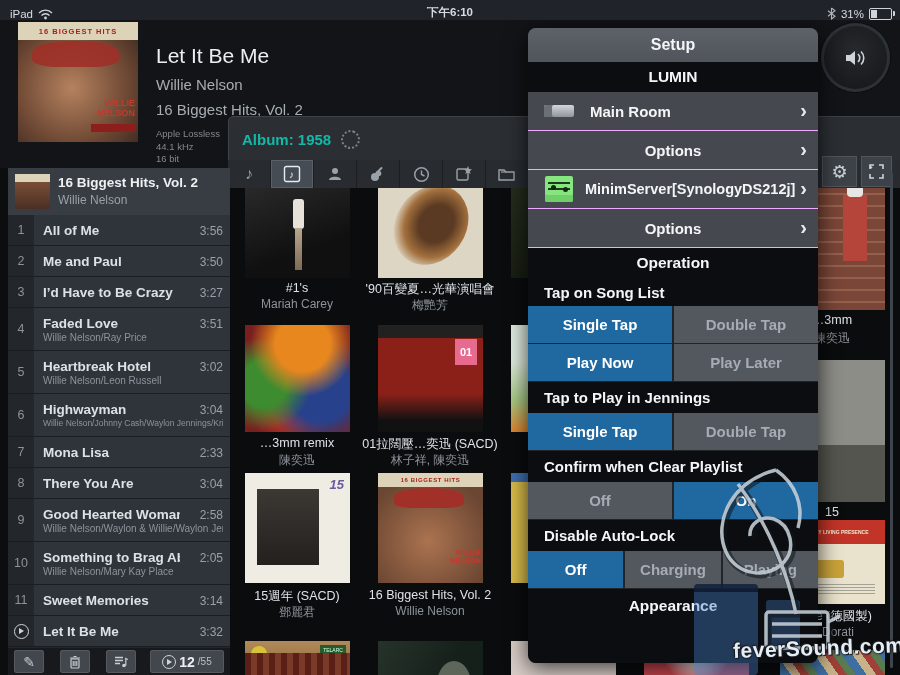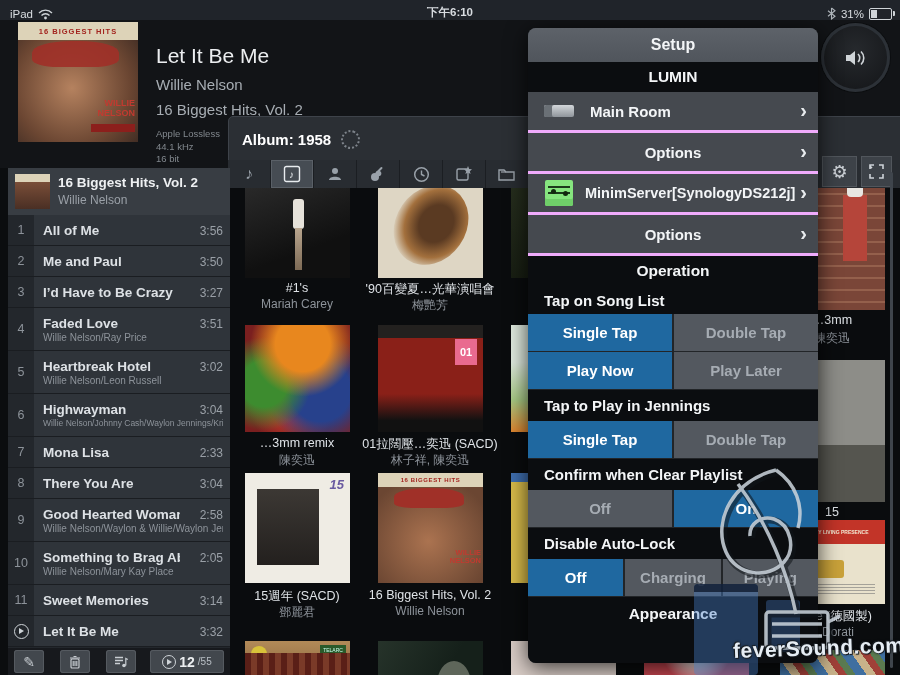--- a/index.html
+++ b/index.html
@@ -26,21 +26,21 @@
   .np-sidetext{position:absolute;right:3px;bottom:24px;width:44px;color:#c23a30;font-size:9px;font-weight:bold;text-align:right;line-height:10px;}
   .np-vol{position:absolute;right:3px;bottom:10px;width:44px;height:8px;background:#8c1f1c;}
   .np-title{left:156px;top:44px;font-size:21px;color:#eceef0;}
   .np-artist{left:156px;top:76px;font-size:15px;color:#a7adb3;}
   .np-album{left:156px;top:101px;font-size:15px;color:#a7adb3;}
   .np-format{left:156px;top:128px;font-size:9.5px;line-height:12.5px;color:#82888e;}
 
   
   .album-bar{left:228px;top:116px;width:672px;height:44px;background:#2b2f34;border:1px solid #3e434a;
     border-radius:5px 0 0 0;display:flex;align-items:center;z-index:2;}
-  .album-bar-text{font-size:15px;font-weight:bold;color:#ffffff;margin-left:13px;}
+  .album-bar-text{font-size:15px;font-weight:bold;color:#14b8a6;margin-left:13px;}
   .spinner{width:15px;height:15px;border:2px dotted #7d838a;border-radius:50%;margin-left:10px;transform:rotate(20deg);}
   .browse-toolbar{left:228px;top:160px;width:672px;height:28px;background:#282c31;display:flex;z-index:2;}
   .tab{width:42px;height:28px;border-right:1px solid #1b1e22;display:flex;align-items:center;justify-content:center;color:#99a1a9;}
   .tab.sel{background:#464c53;box-shadow:inset 0 0 0 1px #5a6067;color:#e8ecef;}
   .tab .glyph{font-size:16px;line-height:16px;}
   .toolbtn{top:156px;height:31px;background:#3d4248;box-shadow:inset 0 0 0 1px #51565c;display:flex;align-items:center;justify-content:center;z-index:2;}
   .toolbtn.gear{left:822px;width:35px;font-size:18px;color:#cdd2d7;}
   .toolbtn.fullscr{left:861px;width:31px;}
   .filter-label{left:795px;top:128px;font-size:15px;color:#82888e;z-index:1;}
   .knob{left:821px;top:23px;width:69px;height:69px;border-radius:50%;background:radial-gradient(circle at 50% 40%,#26292d,#17191c 75%);
@@ -123,21 +123,21 @@
   .cv-mercury .lines{position:absolute;left:10px;bottom:8px;right:10px;height:14px;background:repeating-linear-gradient(#0000 0 2px,#777 2px 3px);opacity:.6;}
   .cv-colorful{background:repeating-linear-gradient(55deg,#3f6fa0 0 9px,#c8b28a 9px 17px,#a04038 17px 24px,#5a7a50 24px 31px);}
   .scrollbar{left:890px;top:172px;width:3px;height:496px;background:#3f454c;border-radius:2px;z-index:4;}
 
   
   .setup{left:528px;top:28px;width:290px;height:635px;background:#3c4046;border-radius:8px;z-index:10;
     box-shadow:0 4px 22px rgba(0,0,0,.75);display:flex;flex-direction:column;overflow:hidden;}
   .sp-title{height:34px;background:linear-gradient(#5d6269,#50555c);display:flex;align-items:center;justify-content:center;
     font-size:16px;font-weight:bold;color:#f3f5f7;flex:none;}
   .sp-section{background:#0b0d10;display:flex;align-items:center;justify-content:center;font-size:15.5px;font-weight:bold;color:#f3f5f7;flex:none;}
-  .sp-row{background:#45494f;border-bottom:3px solid #f0abfc;display:flex;align-items:center;position:relative;flex:none;}
+  .sp-row{background:#45494f;border-bottom:1px solid #f0abfc;display:flex;align-items:center;position:relative;flex:none;}
   .sp-row .chev{position:absolute;right:11px;font-size:20px;font-weight:bold;color:#e8ebee;line-height:1;top:50%;transform:translateY(-54%);}
   .sp-rowtext{font-size:15px;font-weight:bold;color:#f3f5f7;}
   .sp-center{justify-content:center;}
   .dev-icon{position:absolute;left:16px;width:30px;height:12px;border-radius:2px;background:linear-gradient(#d3d7da,#8f959b);box-shadow:inset 8px 0 0 #6a7076;}
   .srv-icon{position:absolute;left:17px;width:28px;height:26px;background:#86e57f;border-radius:2px;
     box-shadow:inset 0 -7px 0 #6fcf69;overflow:hidden;}
   .srv-icon::before{content:"";position:absolute;left:3px;right:3px;top:6px;height:1.5px;background:#1c3a1c;box-shadow:0 6px 0 #1c3a1c;}
   .srv-icon::after{content:"";position:absolute;left:6px;top:9px;width:5px;height:5px;border-radius:50%;background:#12280f;box-shadow:12px 2px 0 #12280f;}
   .sp-label{background:#0b0d10;display:flex;align-items:center;padding-left:16px;font-size:15px;font-weight:bold;color:#f3f5f7;flex:none;}
   .seg{display:flex;gap:2px;background:#222528;border-bottom:1px solid #222528;flex:none;}

